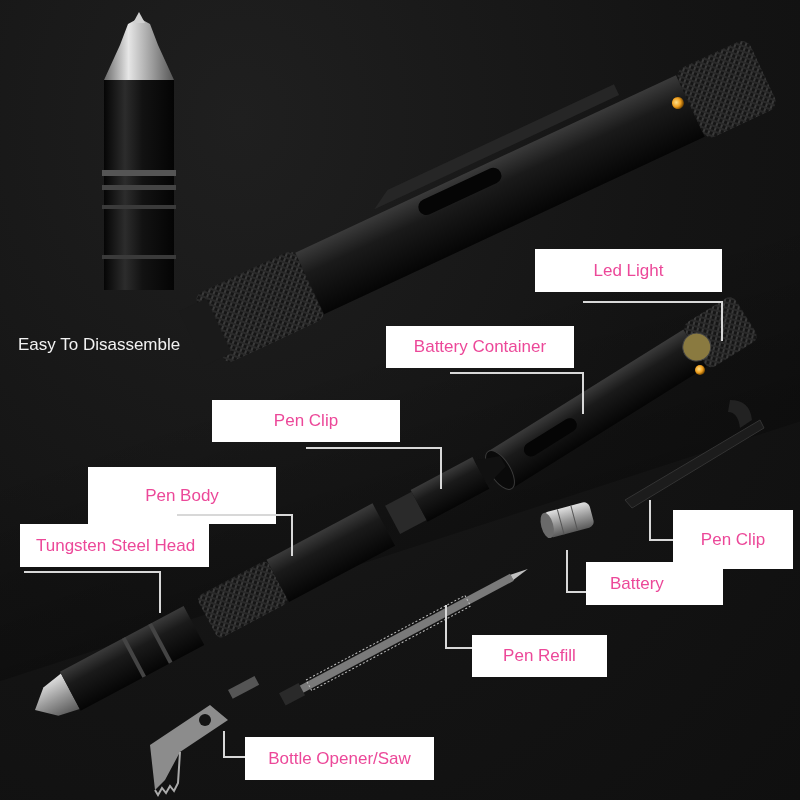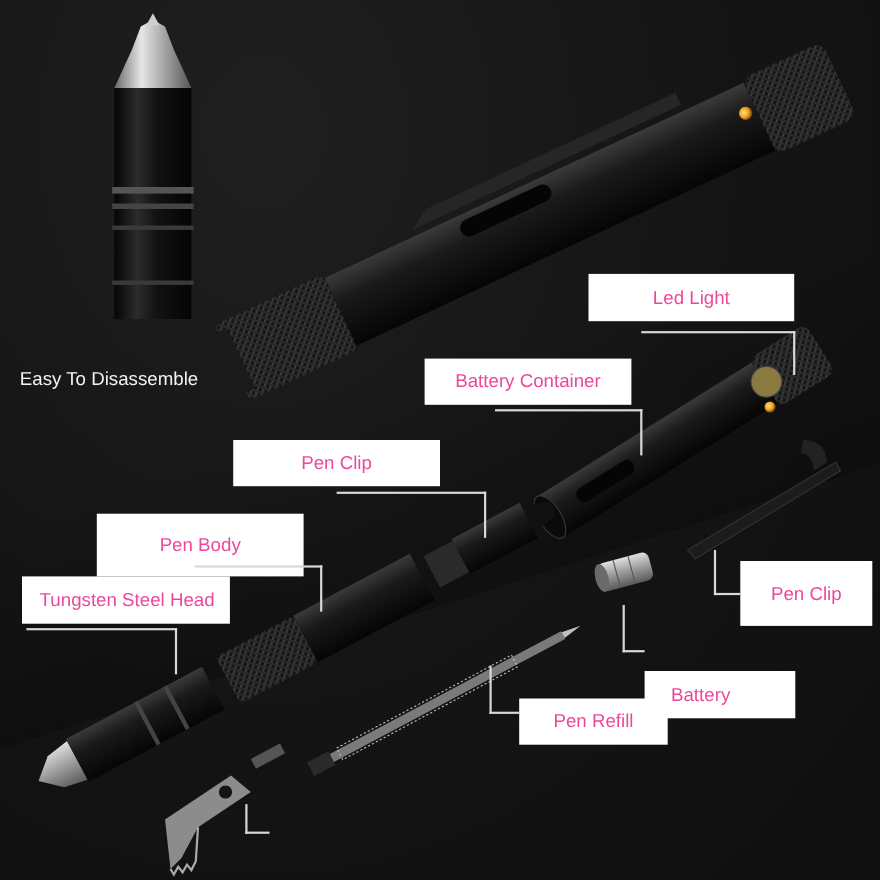--- a/index.html
+++ b/index.html
@@ -159,23 +159,24 @@
   <div class="line" style="left:291px; top:514px; width:2px; height:42px;"></div>
 
   <div class="label" style="left:20px; top:524px; width:189px; height:43px; justify-content:flex-start; padding-left:16px;">Tungsten Steel Head</div>
   <div class="line" style="left:24px; top:571px; width:137px; height:2px;"></div>
   <div class="line" style="left:159px; top:571px; width:2px; height:42px;"></div>
 
   <div class="label" style="left:673px; top:510px; width:120px; height:59px;">Pen Clip</div>
   <div class="line" style="left:649px; top:500px; width:2px; height:41px;"></div>
   <div class="line" style="left:649px; top:539px; width:24px; height:2px;"></div>
 
-  <div class="label" style="left:586px; top:562px; width:137px; height:43px; justify-content:flex-start; padding-left:24px;margin-top:48px;">Battery</div>
+  <div class="label" style="left:586px; top:562px; width:137px; height:43px; justify-content:flex-start; padding-left:24px;">Battery</div>
   <div class="line" style="left:566px; top:550px; width:2px; height:43px;"></div>
   <div class="line" style="left:566px; top:591px; width:20px; height:2px;"></div>
 
   <div class="label" style="left:472px; top:619px; width:135px; height:42px;margin-top:16px;">Pen Refill</div>
   <div class="line" style="left:445px; top:605px; width:2px; height:44px;"></div>
   <div class="line" style="left:445px; top:647px; width:27px; height:2px;"></div>
 
+  <div class="label" style="left:245px; top:737px; width:189px; height:43px;">Bottle Opener/Saw</div>
   <div class="line" style="left:223px; top:731px; width:2px; height:27px;"></div>
   <div class="line" style="left:223px; top:756px; width:22px; height:2px;"></div>
 </div>
 
 </body></html>

